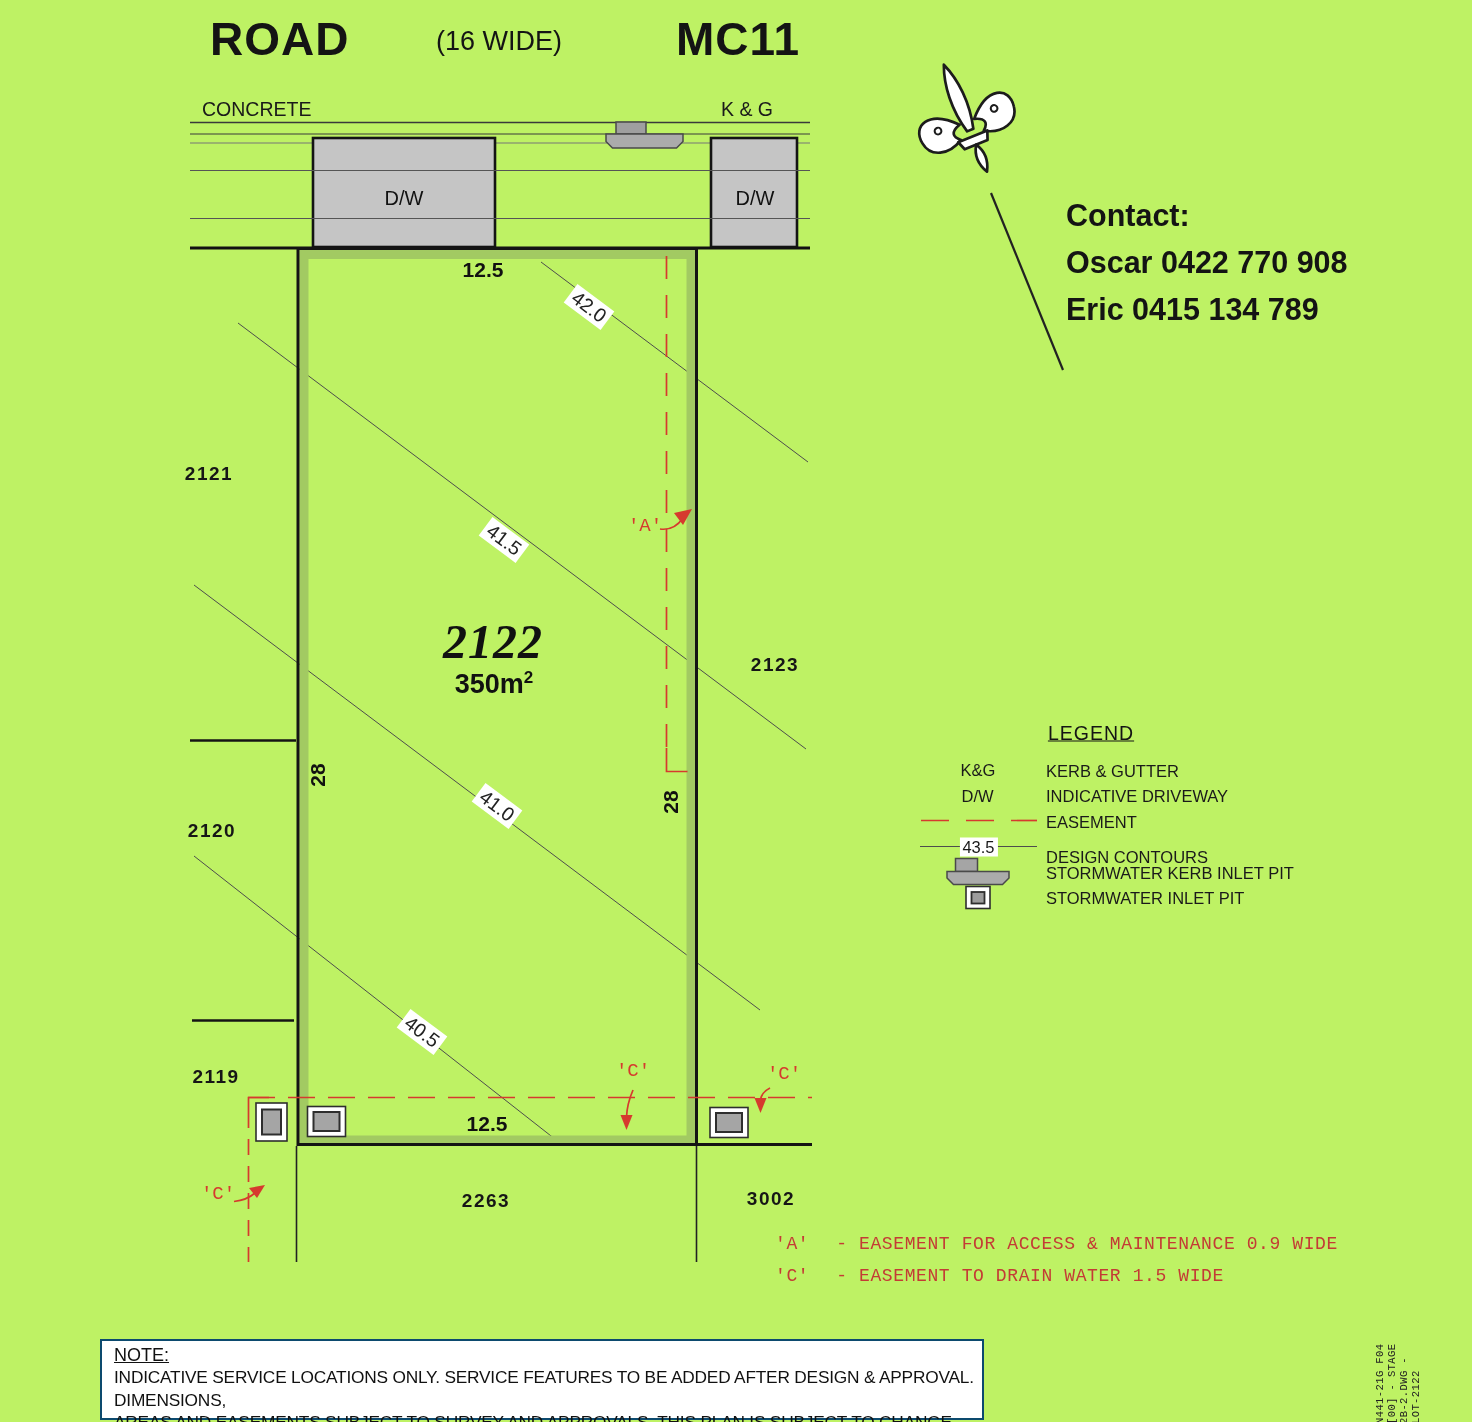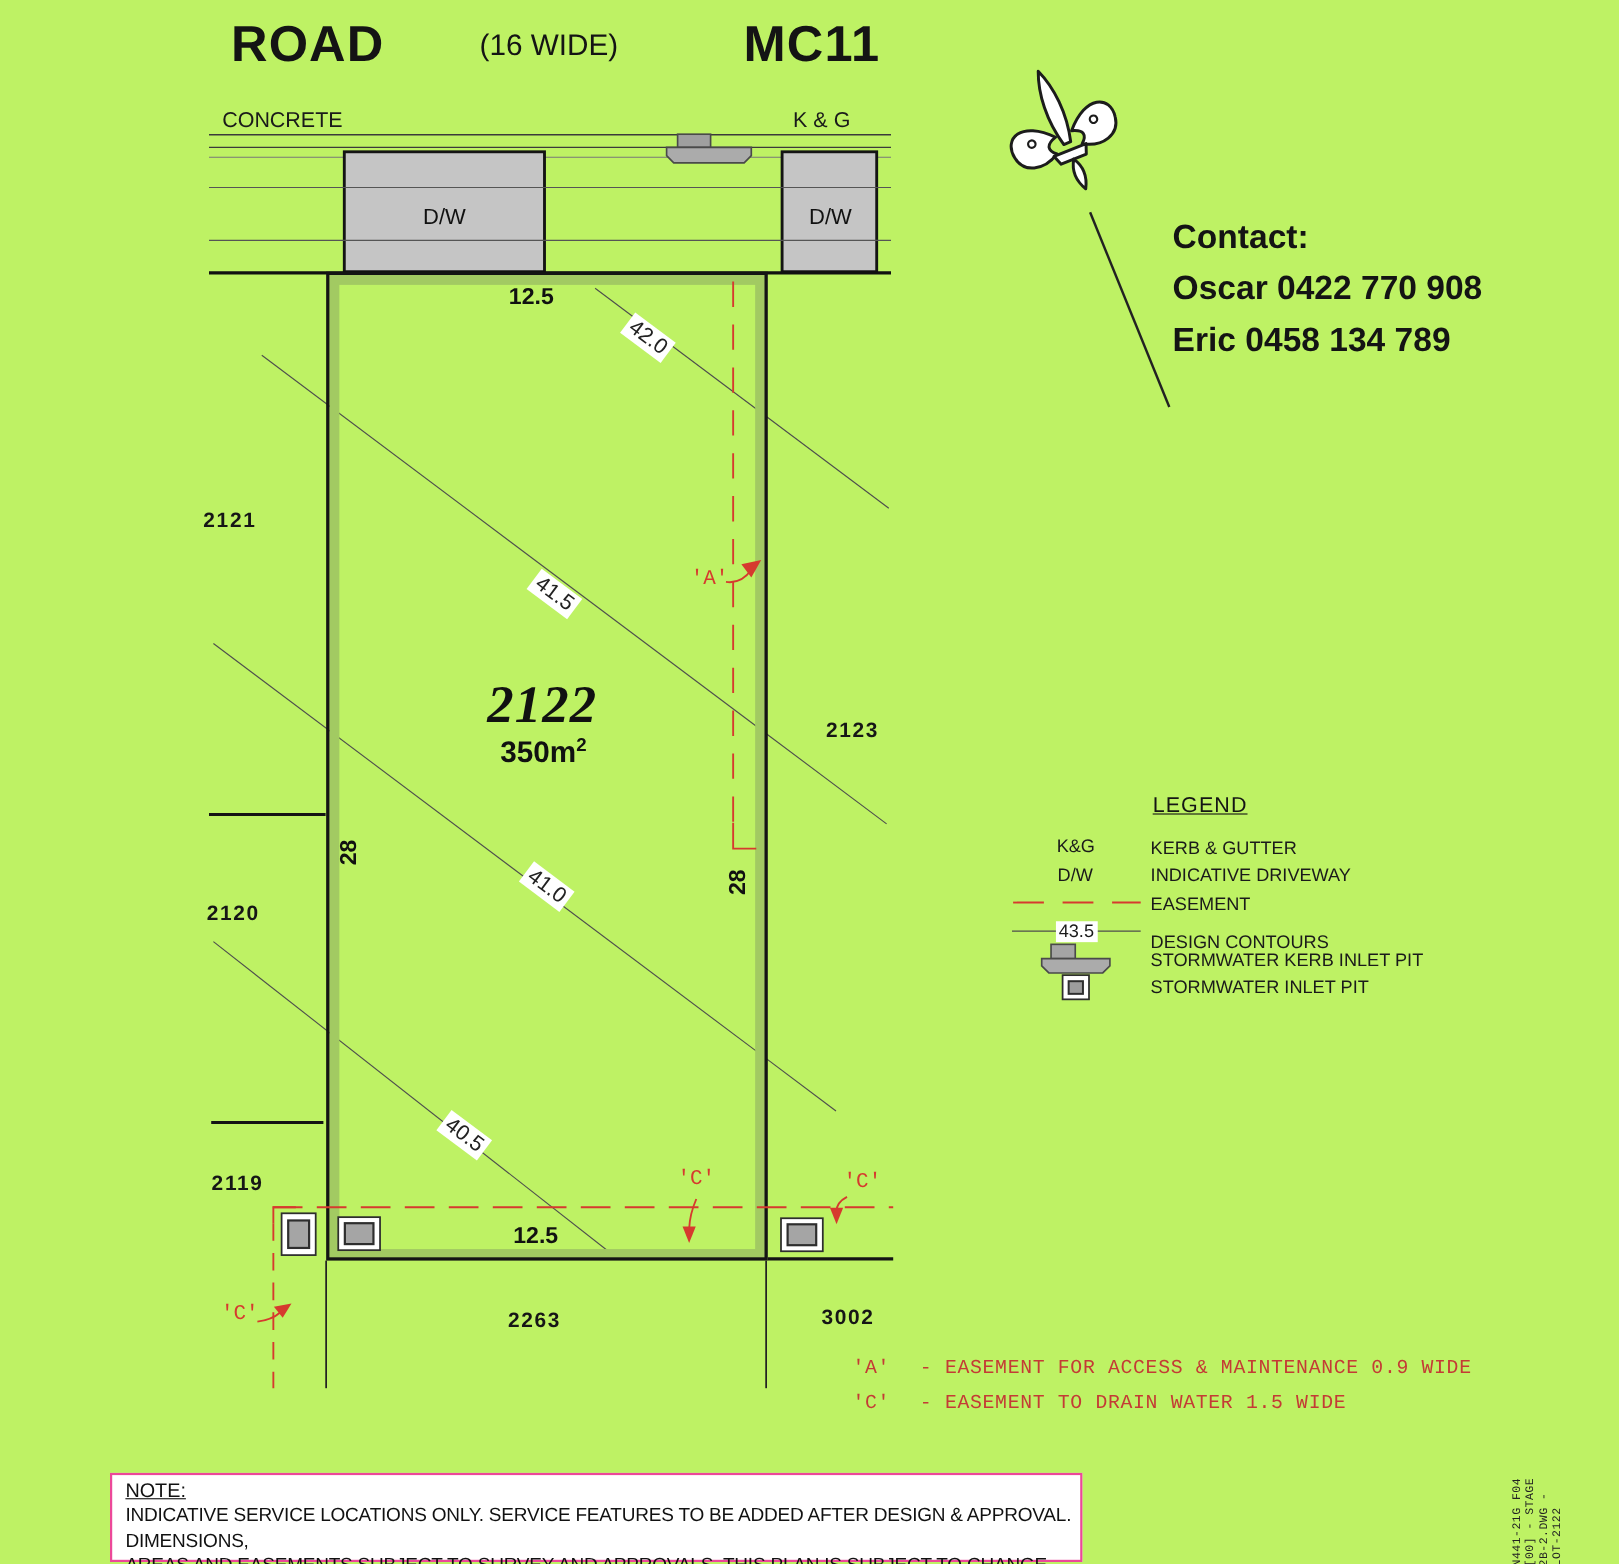--- a/index.html
+++ b/index.html
@@ -22,21 +22,21 @@
   .rotccw{transform:translate(-50%,-50%) rotate(-90deg);}
   .contour-lbl{font-size:19.5px;color:#222;background:#fff;padding:0 4px;
                transform:translate(-50%,-50%) rotate(36.8deg);}
   .marker{font-family:"Liberation Mono",monospace;font-size:19px;color:#d63a2e;}
   .leg-title{font-size:19.5px;letter-spacing:1px;text-decoration:underline;color:#141414;}
   .leg-abbr{font-size:16.5px;color:#1a1a1a;}
   .leg-lbl{font-size:16.5px;color:#1a1a1a;}
   .leg-val{font-size:16.5px;color:#1a1a1a;background:#fff;padding:0 3px;}
   .enote{font-family:"Liberation Mono",monospace;font-size:18px;letter-spacing:0.6px;color:#c43b35;}
   .enote .gap{display:inline-block;width:27px;}
-  .notebox{position:absolute;left:100px;top:1339px;width:868px;height:69px;border:2px solid #ec4899;
+  .notebox{position:absolute;left:100px;top:1339px;width:868px;height:69px;border:2px solid #0c4a6e;
            background:#fff;z-index:2;padding:4px 0 4px 12px;}
   .notebox .nt{font-size:18px;text-decoration:underline;color:#111;}
   .notebox .nl{font-size:17.3px;letter-spacing:-0.2px;line-height:22.5px;color:#111;}
   .sheetref{position:absolute;left:1374px;top:1424px;transform:rotate(-90deg);transform-origin:0 0;
             font-family:"Liberation Mono",monospace;font-size:10.5px;letter-spacing:0.4px;color:#222;z-index:2;}
 </style>
 </head>
 <body>
 
 <div class="canvas">
@@ -142,21 +142,21 @@
   <div class="abs hdr" style="left:676px;top:12px;">MC11</div>
   <div class="abs small-cap" style="left:202px;top:98px;">CONCRETE</div>
   <div class="abs small-cap" style="left:721px;top:98px;">K &amp; G</div>
 
   <div class="abs dw ctr" style="left:404px;top:198px;">D/W</div>
   <div class="abs dw ctr" style="left:755px;top:198px;">D/W</div>
 
   <div class="abs contact" style="left:1066px;top:192px;">
     <div>Contact:</div>
     <div>Oscar 0422 770 908</div>
-    <div>Eric 0458 134 789</div>
+    <div>Eric 0415 134 789</div>
   </div>
 
   <div class="abs neigh ctr" style="left:209px;top:474px;">2121</div>
   <div class="abs neigh ctr" style="left:212px;top:831px;">2120</div>
   <div class="abs neigh ctr" style="left:216px;top:1077px;">2119</div>
   <div class="abs neigh ctr" style="left:775px;top:665px;">2123</div>
   <div class="abs neigh ctr" style="left:486px;top:1201px;">2263</div>
   <div class="abs neigh ctr" style="left:771px;top:1199px;">3002</div>
 
   <div class="abs lot-num ctr" style="left:493px;top:641px;">2122</div>

